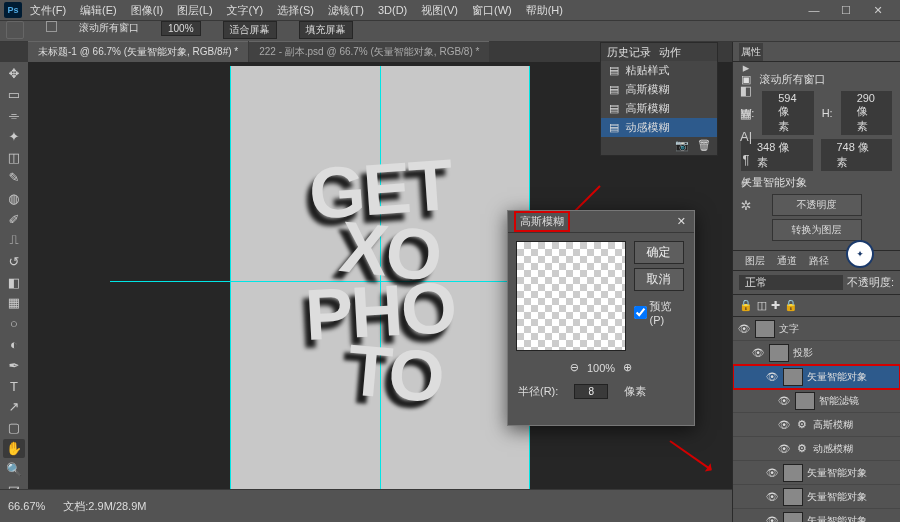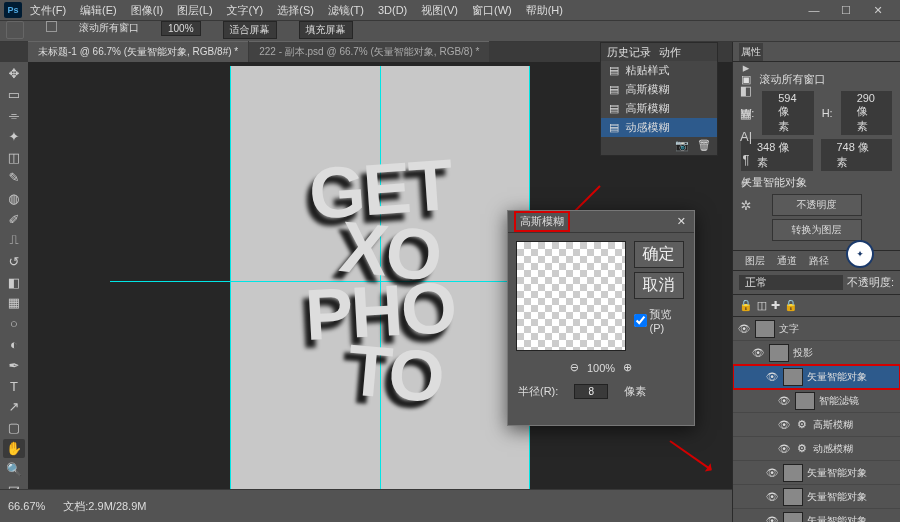--- a/index.html
+++ b/index.html
@@ -58,21 +58,21 @@
 .history .ht{height:18px;display:flex;align-items:center;padding-left:6px;gap:8px;background:#3f3f3f;font-size:10px}
 .history .hi{display:flex;align-items:center;gap:6px;padding:2px 8px;font-size:10px}
 .history .hi.sel{background:#2d5a8c}
 .history .hf{height:18px;display:flex;justify-content:flex-end;gap:8px;padding:2px 6px;background:#3f3f3f;font-size:10px}
 .dialog{position:absolute;top:210px;left:507px;width:188px;background:#535353;border:1px solid #777;box-shadow:0 4px 18px rgba(0,0,0,.6);z-index:10}
 .dialog .dt{height:22px;background:#535353;display:flex;align-items:center;justify-content:space-between;padding:0 8px;font-size:11px;border-bottom:1px solid #383838}
 .dialog .dt .ttl{outline:2px solid #d40000;padding:1px 4px}
 .dialog .db{display:flex;padding:8px;gap:8px}
 .dialog .pv{width:110px;height:110px;background:repeating-conic-gradient(#ccc 0 25%,#fff 0 50%) 0 0/14px 14px;border:1px solid #222}
 .dialog .bt{display:flex;flex-direction:column;gap:4px}
-.dialog .bt button{background:#5e5e5e;border:1px solid #2a2a2a;color:#eee;padding:2px 8px;font-size:16px;width:50px}
+.dialog .bt button{background:#5e5e5e;border:1px solid #2a2a2a;color:#eee;padding:2px 8px;font-size:12px;width:50px}
 .dialog .zf{display:flex;align-items:center;justify-content:center;gap:8px;padding:2px 0 6px;font-size:10px}
 .dialog .rf{display:flex;align-items:center;gap:16px;padding:4px 10px 26px;font-size:10px}
 .dialog .rf input{width:34px;background:#3a3a3a;border:1px solid #222;color:#eee;text-align:center;font-size:10px;padding:1px}
 .arrow{position:absolute;width:50px;height:2px;background:#d40000;transform-origin:left}
 .arrow::after{content:"";position:absolute;right:-6px;top:-4px;border:5px solid transparent;border-left-color:#d40000}
 .status{position:absolute;bottom:0;left:0;right:168px;height:22px;background:#535353;border-top:1px solid #383838;display:flex;align-items:center;padding:16px 8px;gap:18px;font-size:10px;color:#bbb}
 .logo2{position:absolute;top:240px;right:26px;width:28px;height:28px;border-radius:50%;background:#fff;border:2px solid #1b3a6b;display:flex;align-items:center;justify-content:center;font-size:9px;color:#1b3a6b;z-index:7}
 </style>
 </head>
 <body>

